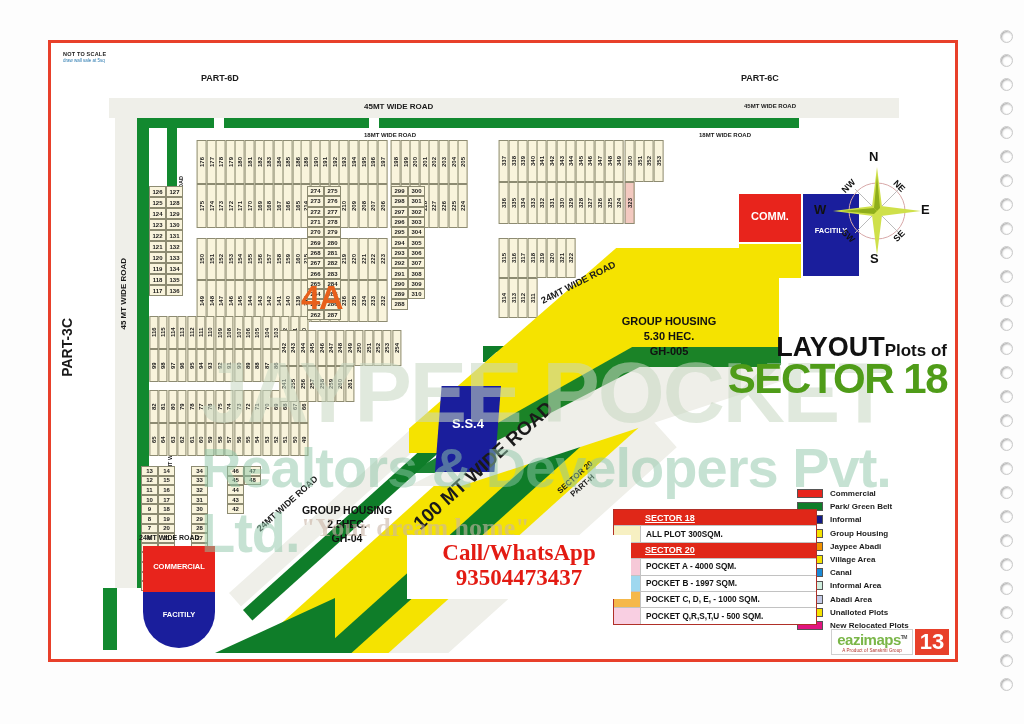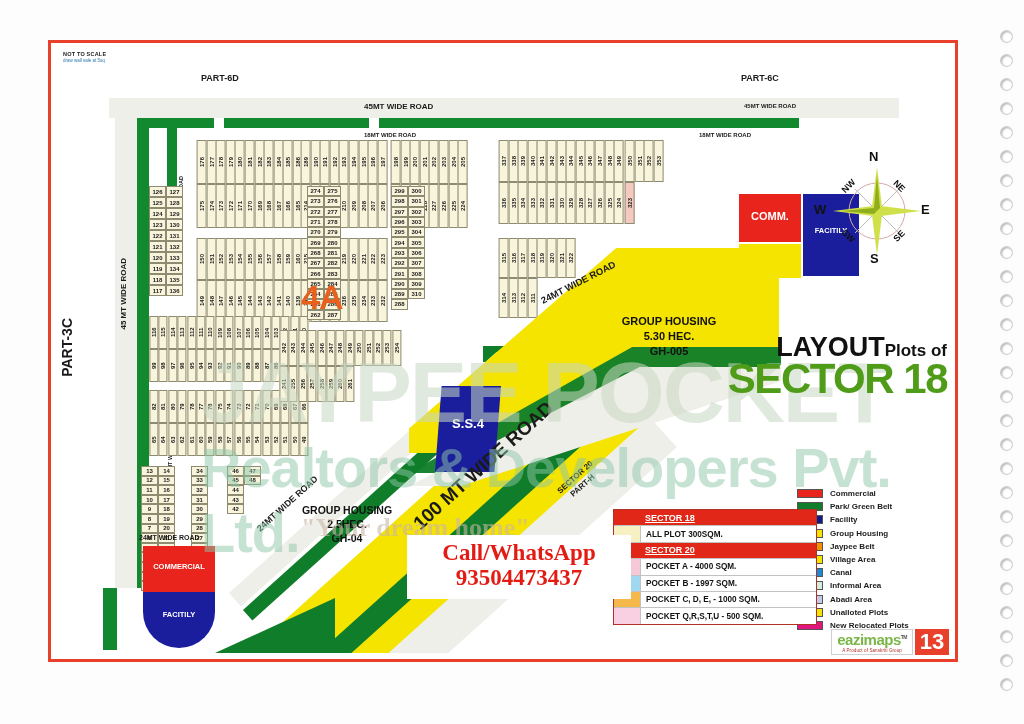--- a/index.html
+++ b/index.html
@@ -693,29 +693,29 @@
         <div class="lgrow">
           <div class="lgsw" style="background: rgb(232, 36, 28);"></div>
           <div class="lgtx">Commercial</div>
         </div>
         <div class="lgrow">
           <div class="lgsw" style="background: rgb(15, 125, 41);"></div>
           <div class="lgtx">Park/ Green Belt</div>
         </div>
         <div class="lgrow">
           <div class="lgsw" style="background: rgb(18, 26, 134);"></div>
-          <div class="lgtx">Facility</div>
+          <div class="lgtx">Informal</div>
         </div>
         <div class="lgrow">
           <div class="lgsw" style="background: rgb(245, 227, 0);"></div>
           <div class="lgtx">Group Housing</div>
         </div>
         <div class="lgrow">
           <div class="lgsw" style="background: rgb(242, 145, 0);"></div>
-          <div class="lgtx">Jaypee Belt</div>
+          <div class="lgtx">Jaypee Abadi</div>
         </div>
         <div class="lgrow">
           <div class="lgsw" style="background: rgb(245, 227, 0);"></div>
           <div class="lgtx">Village Area</div>
         </div>
         <div class="lgrow">
           <div class="lgsw" style="background: rgb(27, 138, 214);"></div>
           <div class="lgtx">Canal</div>
         </div>
         <div class="lgrow">

